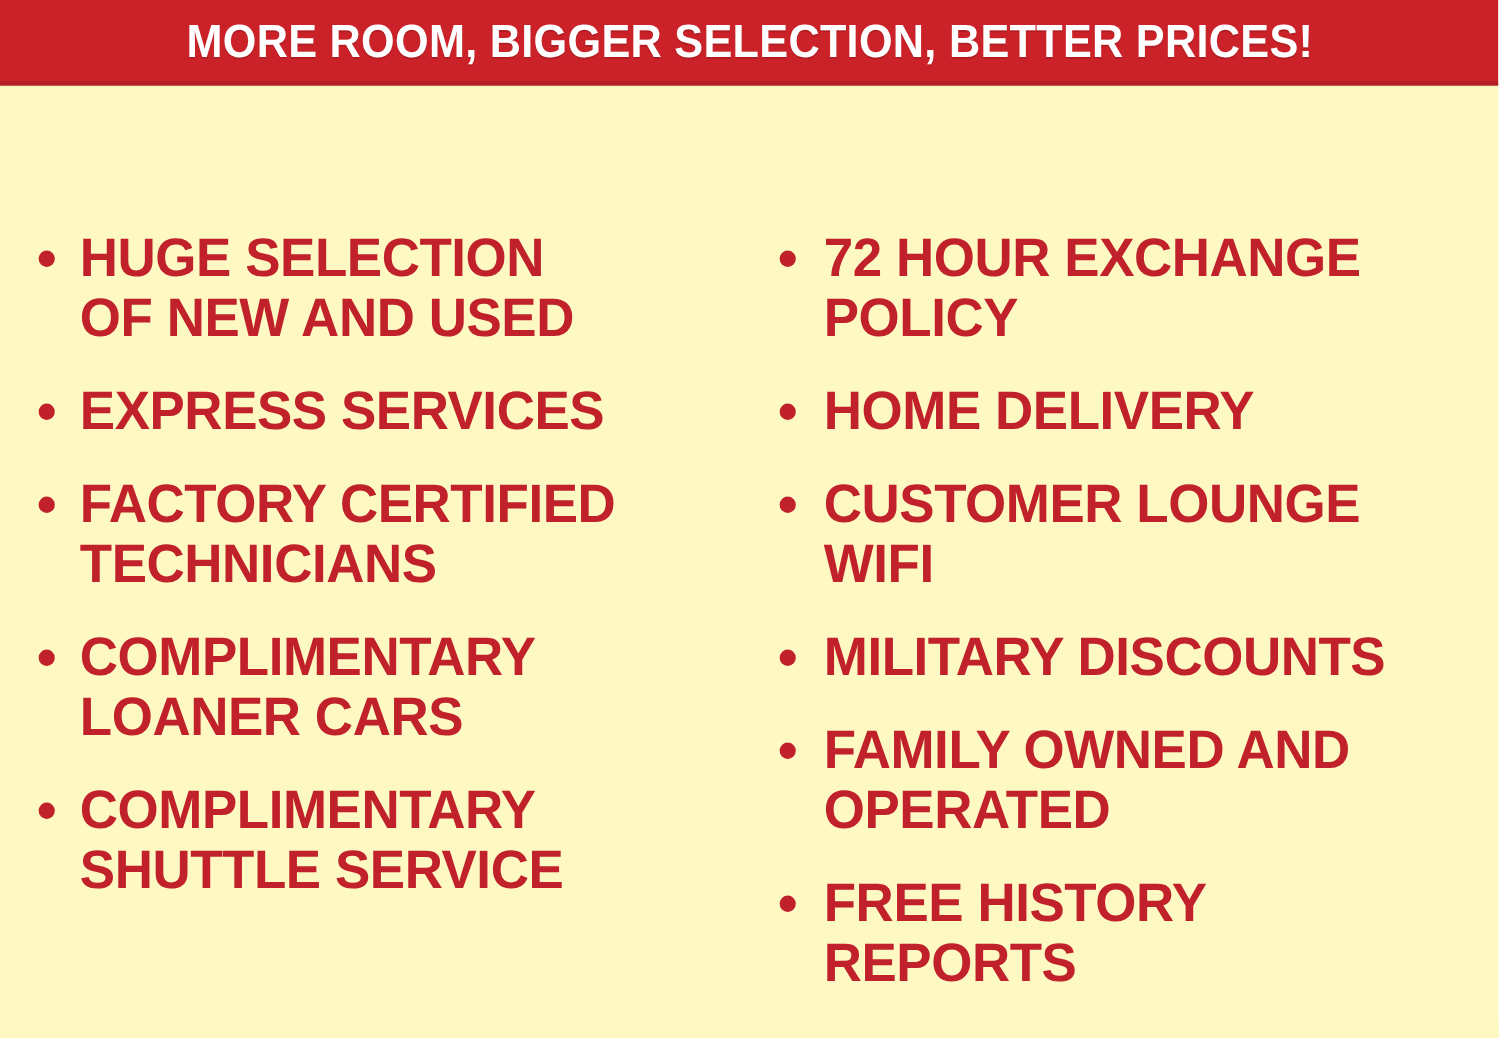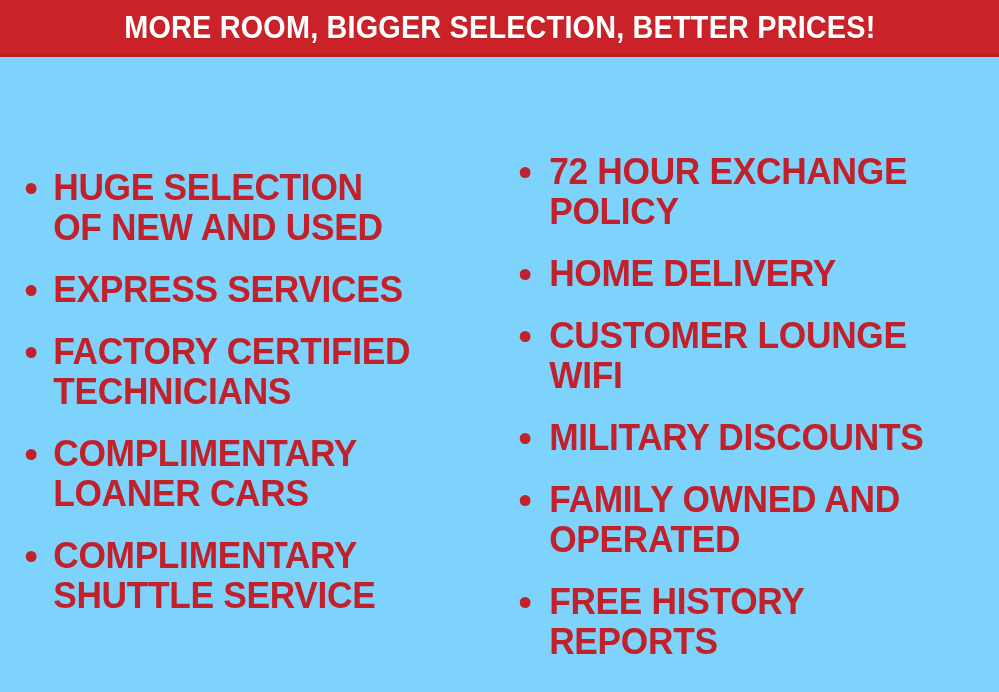--- a/index.html
+++ b/index.html
@@ -8,21 +8,21 @@
     background: #ffffff;
   }
   body {
     font-family: "Liberation Sans", sans-serif;
   }
 
   #banner-root {
     position: relative;
     width: 999px;
     height: 692px;
-    background: #7dd3fc;
+    background: #fef9c3;
     overflow: hidden;
   }
 
   
   .top-strip {
     position: absolute;
     left: 0;
     top: 0;
     width: 999px;
     height: 57px;
@@ -80,21 +80,20 @@
     display: flex;
     align-items: flex-start;
   }
   .column {
     box-sizing: border-box;
     flex: 0 0 auto;
   }
   .column-left {
     width: 500px;
     padding-left: 14px;
-    margin-top: 16px;
   }
   .column-right {
     width: 499px;
     padding-left: 8px;
   }
 
   .bullet-list {
     list-style: none;
     margin: 0;
     padding: 0;

